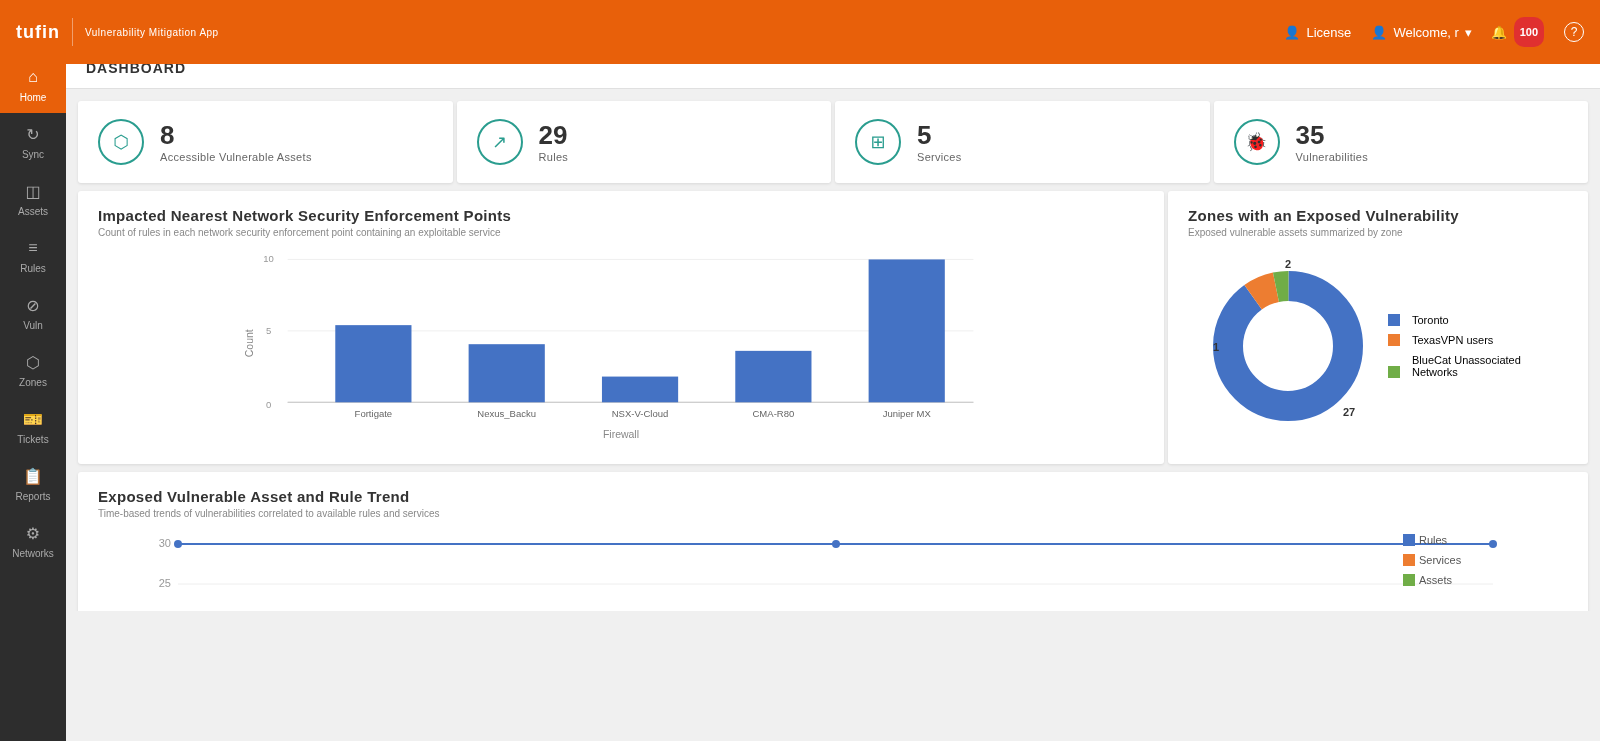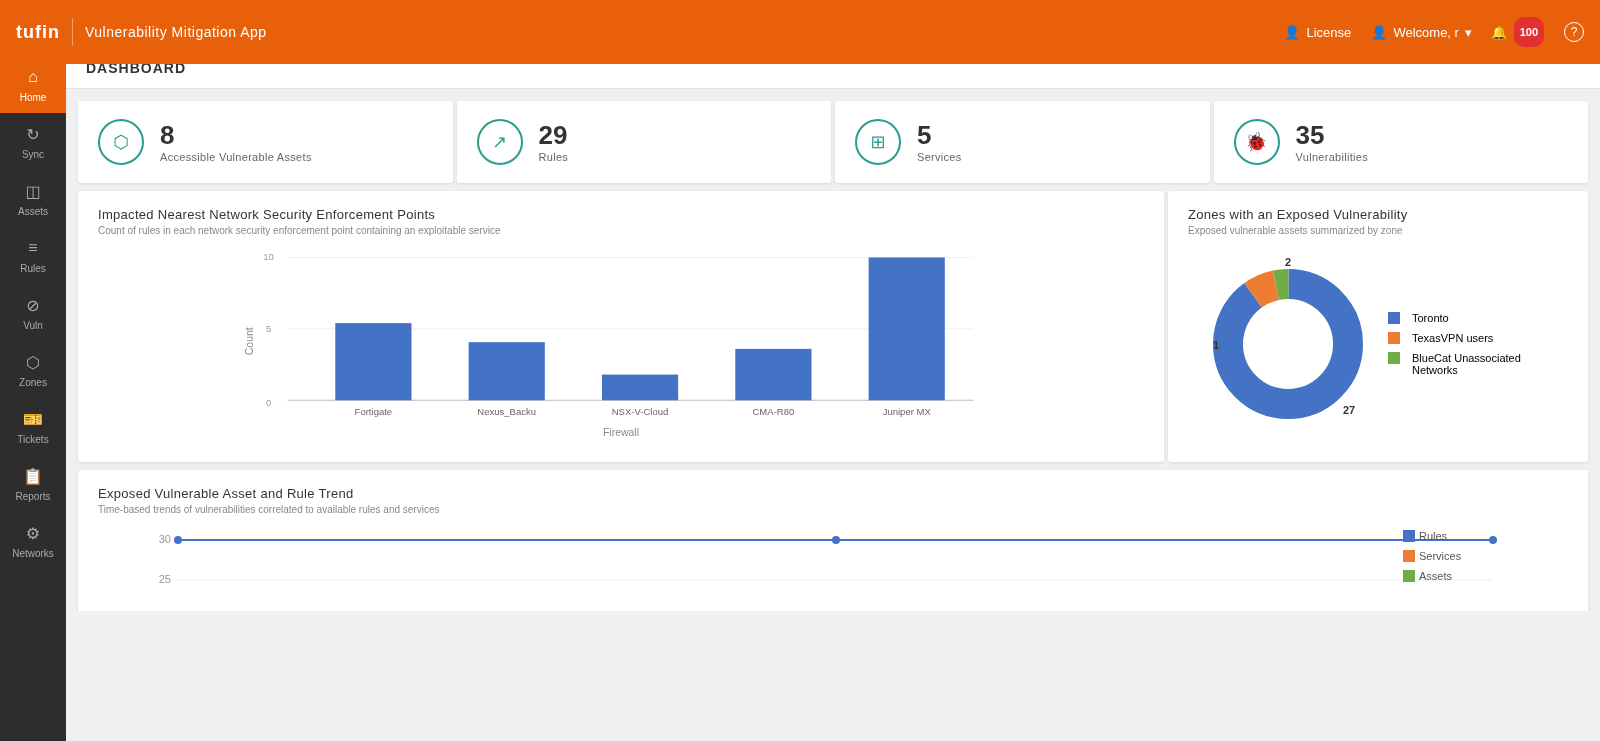--- a/index.html
+++ b/index.html
@@ -23,21 +23,21 @@
       margin-right: 12px;
       letter-spacing: 1px;
     }
     .header-divider {
       width: 1px;
       height: 28px;
       background: rgba(255,255,255,0.4);
       margin-right: 12px;
     }
     .header-title {
-      font-size: 14px;
+      font-size: 10px;
       color: white;
       letter-spacing: 0.5px;
       text-align: center;
     }
     .header-right {
       margin-left: auto;
       display: flex;
       align-items: center;
       gap: 20px;
     }
@@ -172,22 +172,22 @@
       box-shadow: 0 1px 3px rgba(0,0,0,0.1);
       padding: 16px 20px;
     }
     .chart-card-main {
       flex: 1;
     }
     .chart-card-side {
       width: 420px;
     }
     .chart-title {
-      font-size: 13px;
-      font-weight: normal;
+      font-size: 15px;
+      font-weight: bold;
       color: #333;
       letter-spacing: 0.3px;
     }
     .chart-subtitle {
       font-size: 10px;
       color: #888;
       margin-top: 3px;
     }
 
     
@@ -215,21 +215,21 @@
       flex-shrink: 0;
     }
     .donut-legend {
       display: flex;
       flex-direction: column;
       gap: 8px;
       font-size: 11px;
     }
     .legend-item {
       display: flex;
-      align-items: flex-start;
+      align-items: flex-end;
       gap: 12px;
     }
     .legend-dot {
       width: 12px;
       height: 12px;
       flex-shrink: 0;
     }
 
     
     .trend-card {

